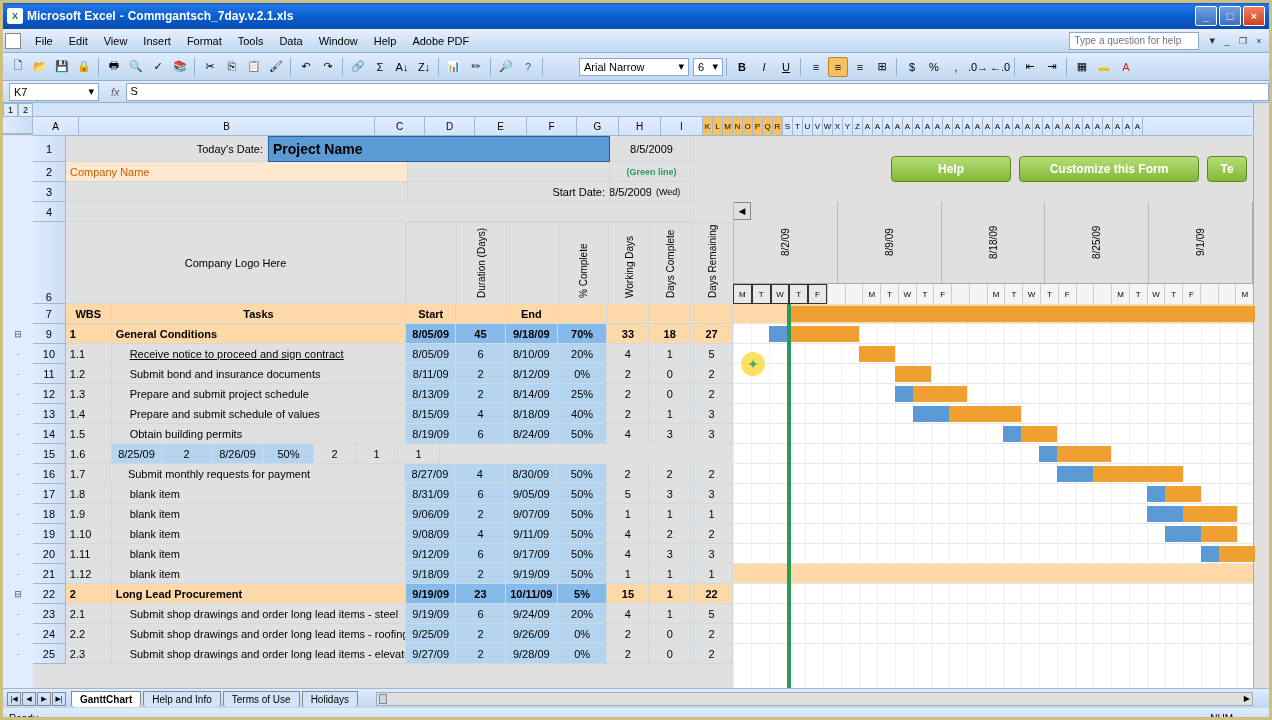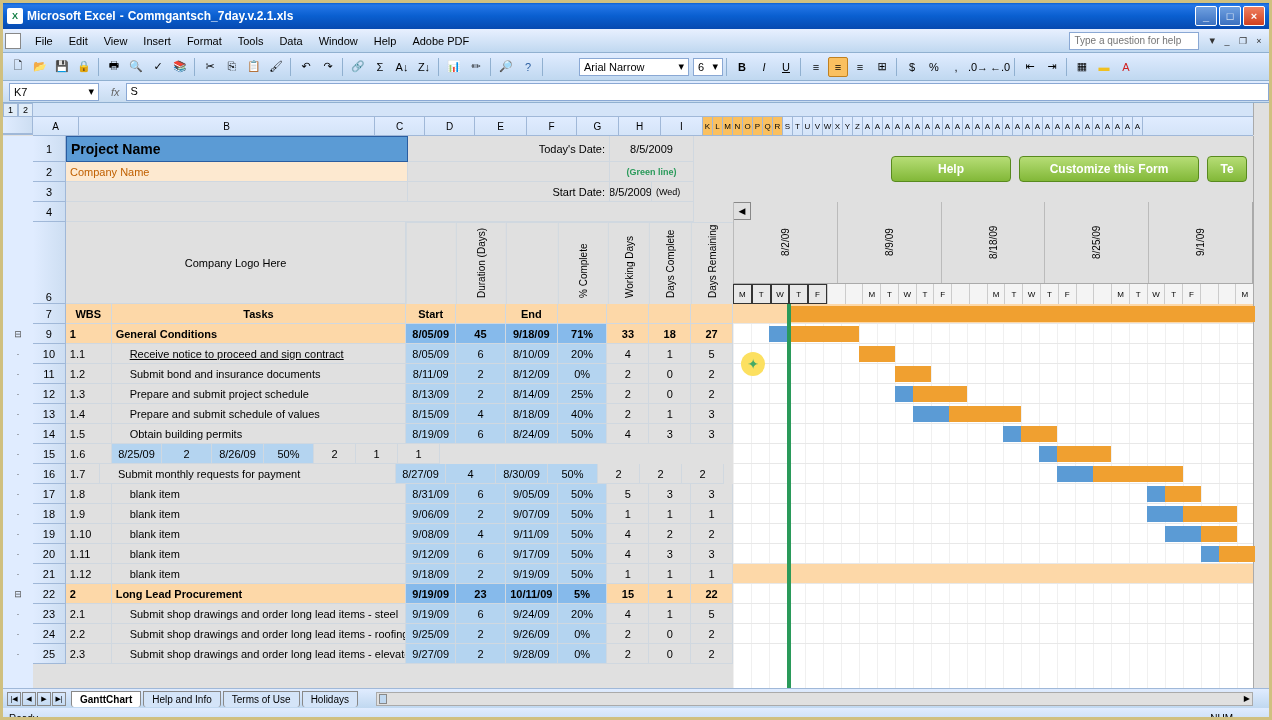--- a/index.html
+++ b/index.html
@@ -272,22 +272,22 @@
         <div style="height: 20px; display: flex; align-items: center; justify-content: center; color: rgb(85, 85, 85);">⊟</div>
         <div style="height: 20px; display: flex; align-items: center; justify-content: center; color: rgb(85, 85, 85);">·</div>
         <div style="height: 20px; display: flex; align-items: center; justify-content: center; color: rgb(85, 85, 85);">·</div>
         <div style="height: 20px; display: flex; align-items: center; justify-content: center; color: rgb(85, 85, 85);">·</div>
       </div>
   </div>
   <div style="width:700px">
 
     <div class="row" style="height:26px">
       <div class="rownum">1</div>
+      <div class="cell" style="width:202px;justify-content:flex-end">Today's Date:</div>
       <div class="cell header-blue" style="width:342px;font-size:14px">Project Name</div>
-      <div class="cell" style="width:202px;justify-content:flex-end">Today's Date:</div>
       <div class="cell" style="width:84px;justify-content:center">8/5/2009</div>
     </div>
     <div class="row">
       <div class="rownum">2</div>
       <div class="cell company-orange" style="width:342px">Company Name</div>
       <div class="cell" style="width:202px"></div>
       <div class="cell" style="width:84px;justify-content:center;color:#2a9a5a;font-weight:bold;font-size:9px">(Green line)</div>
     </div>
     <div class="row">
       <div class="rownum">3</div>
@@ -327,21 +327,21 @@
       <div class="cell col-orange-hdr cI"></div>
     </div>
     <div id="data-rows">
         <div class="row">
           <div class="rownum">9</div>
           <div class="cell section-orange" style="width: 46px;">1</div>
           <div class="cell section-orange" style="width: 296px; font-weight: bold;">General Conditions</div>
           <div class="cell val-blue-dark" style="width: 50px; justify-content: center;">8/05/09</div>
           <div class="cell val-blue-dark" style="width: 50px; justify-content: center;">45</div>
           <div class="cell val-blue-dark" style="width: 52px; justify-content: center;">9/18/09</div>
-          <div class="cell val-blue-dark" style="width: 50px; justify-content: center;">71%</div>
+          <div class="cell val-blue-dark" style="width: 50px; justify-content: center;">70%</div>
           <div class="cell section-orange" style="width: 42px; justify-content: center;">33</div>
           <div class="cell section-orange" style="width: 42px; justify-content: center;">18</div>
           <div class="cell section-orange" style="width: 42px; justify-content: center;">27</div>
         </div>
         <div class="row">
           <div class="rownum">10</div>
           <div class="cell " style="width: 46px;">1.1</div>
           <div class="cell " style="width: 296px; padding-left: 18px; text-decoration: underline;">Receive notice to proceed and sign contract</div>
           <div class="cell val-blue" style="width: 50px; justify-content: center;">8/05/09</div>
           <div class="cell val-blue" style="width: 50px; justify-content: center;">6</div>
@@ -405,21 +405,21 @@
           <div class="cell val-blue" style="width: 50px; justify-content: center;">8/25/09</div>
           <div class="cell val-blue" style="width: 50px; justify-content: center;">2</div>
           <div class="cell val-blue" style="width: 52px; justify-content: center;">8/26/09</div>
           <div class="cell val-blue" style="width: 50px; justify-content: center;">50%</div>
           <div class="cell val-center" style="width: 42px; justify-content: center;">2</div>
           <div class="cell val-center" style="width: 42px; justify-content: center;">1</div>
           <div class="cell val-center" style="width: 42px; justify-content: center;">1</div>
         </div>
         <div class="row">
           <div class="rownum">16</div>
-          <div class="cell " style="width: 34px;">1.7</div>
+          <div class="cell " style="width: 44px;">1.7</div>
           <div class="cell " style="width: 296px; padding-left: 18px;">Submit monthly requests for payment</div>
           <div class="cell val-blue" style="width: 50px; justify-content: center;">8/27/09</div>
           <div class="cell val-blue" style="width: 50px; justify-content: center;">4</div>
           <div class="cell val-blue" style="width: 52px; justify-content: center;">8/30/09</div>
           <div class="cell val-blue" style="width: 50px; justify-content: center;">50%</div>
           <div class="cell val-center" style="width: 42px; justify-content: center;">2</div>
           <div class="cell val-center" style="width: 42px; justify-content: center;">2</div>
           <div class="cell val-center" style="width: 42px; justify-content: center;">2</div>
         </div>
         <div class="row">

